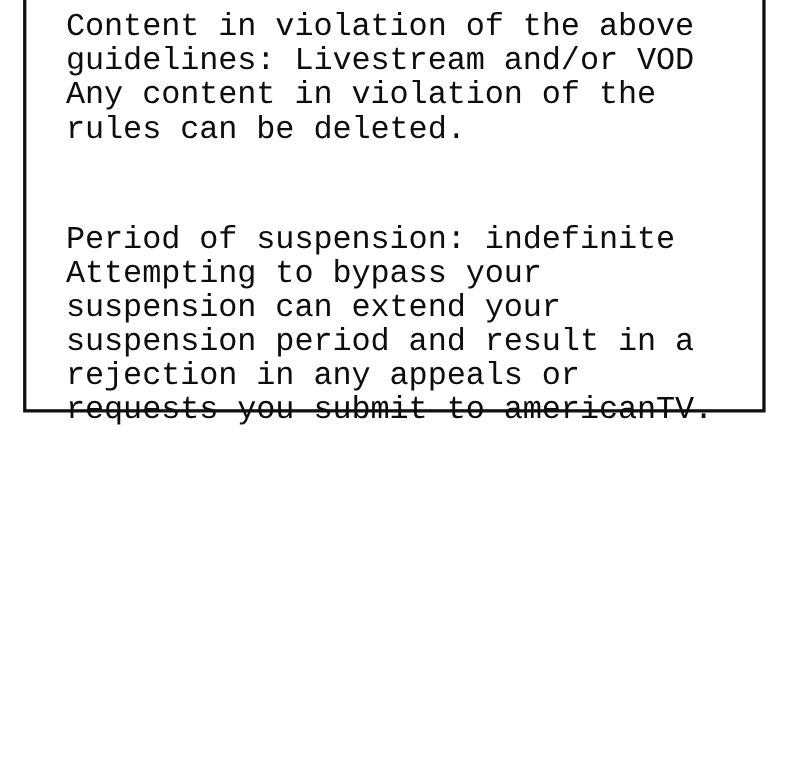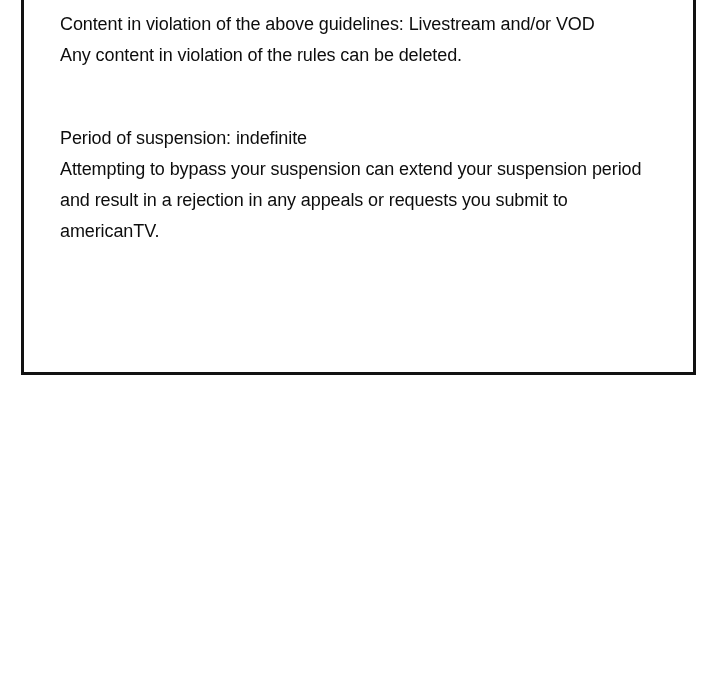--- a/index.html
+++ b/index.html
@@ -30,29 +30,29 @@
     background: #ffffff;
   }
   .notice-body {
     position: absolute;
     left: 36px;
     top: 16px;
     right: 24px;
   }
   .para {
     color: #0d0d0d;
-    font-size: 18px;
+    font-size: 29px;
     line-height: 31px;
     letter-spacing: -0.1px;
-    font-family: Liberation Sans, sans-serif;
+    font-family: Liberation Mono, monospace;
     margin: 0;
     white-space: pre-wrap;
   }
   .para.block-gap {
-    margin-top: 52px;
+    margin-top: 69px;
   }
   .spacer-bottom {
     height: 110px;
   }
 </style>
 </head>
 <body>
 
 <div class="page">
   <div class="notice-box">

